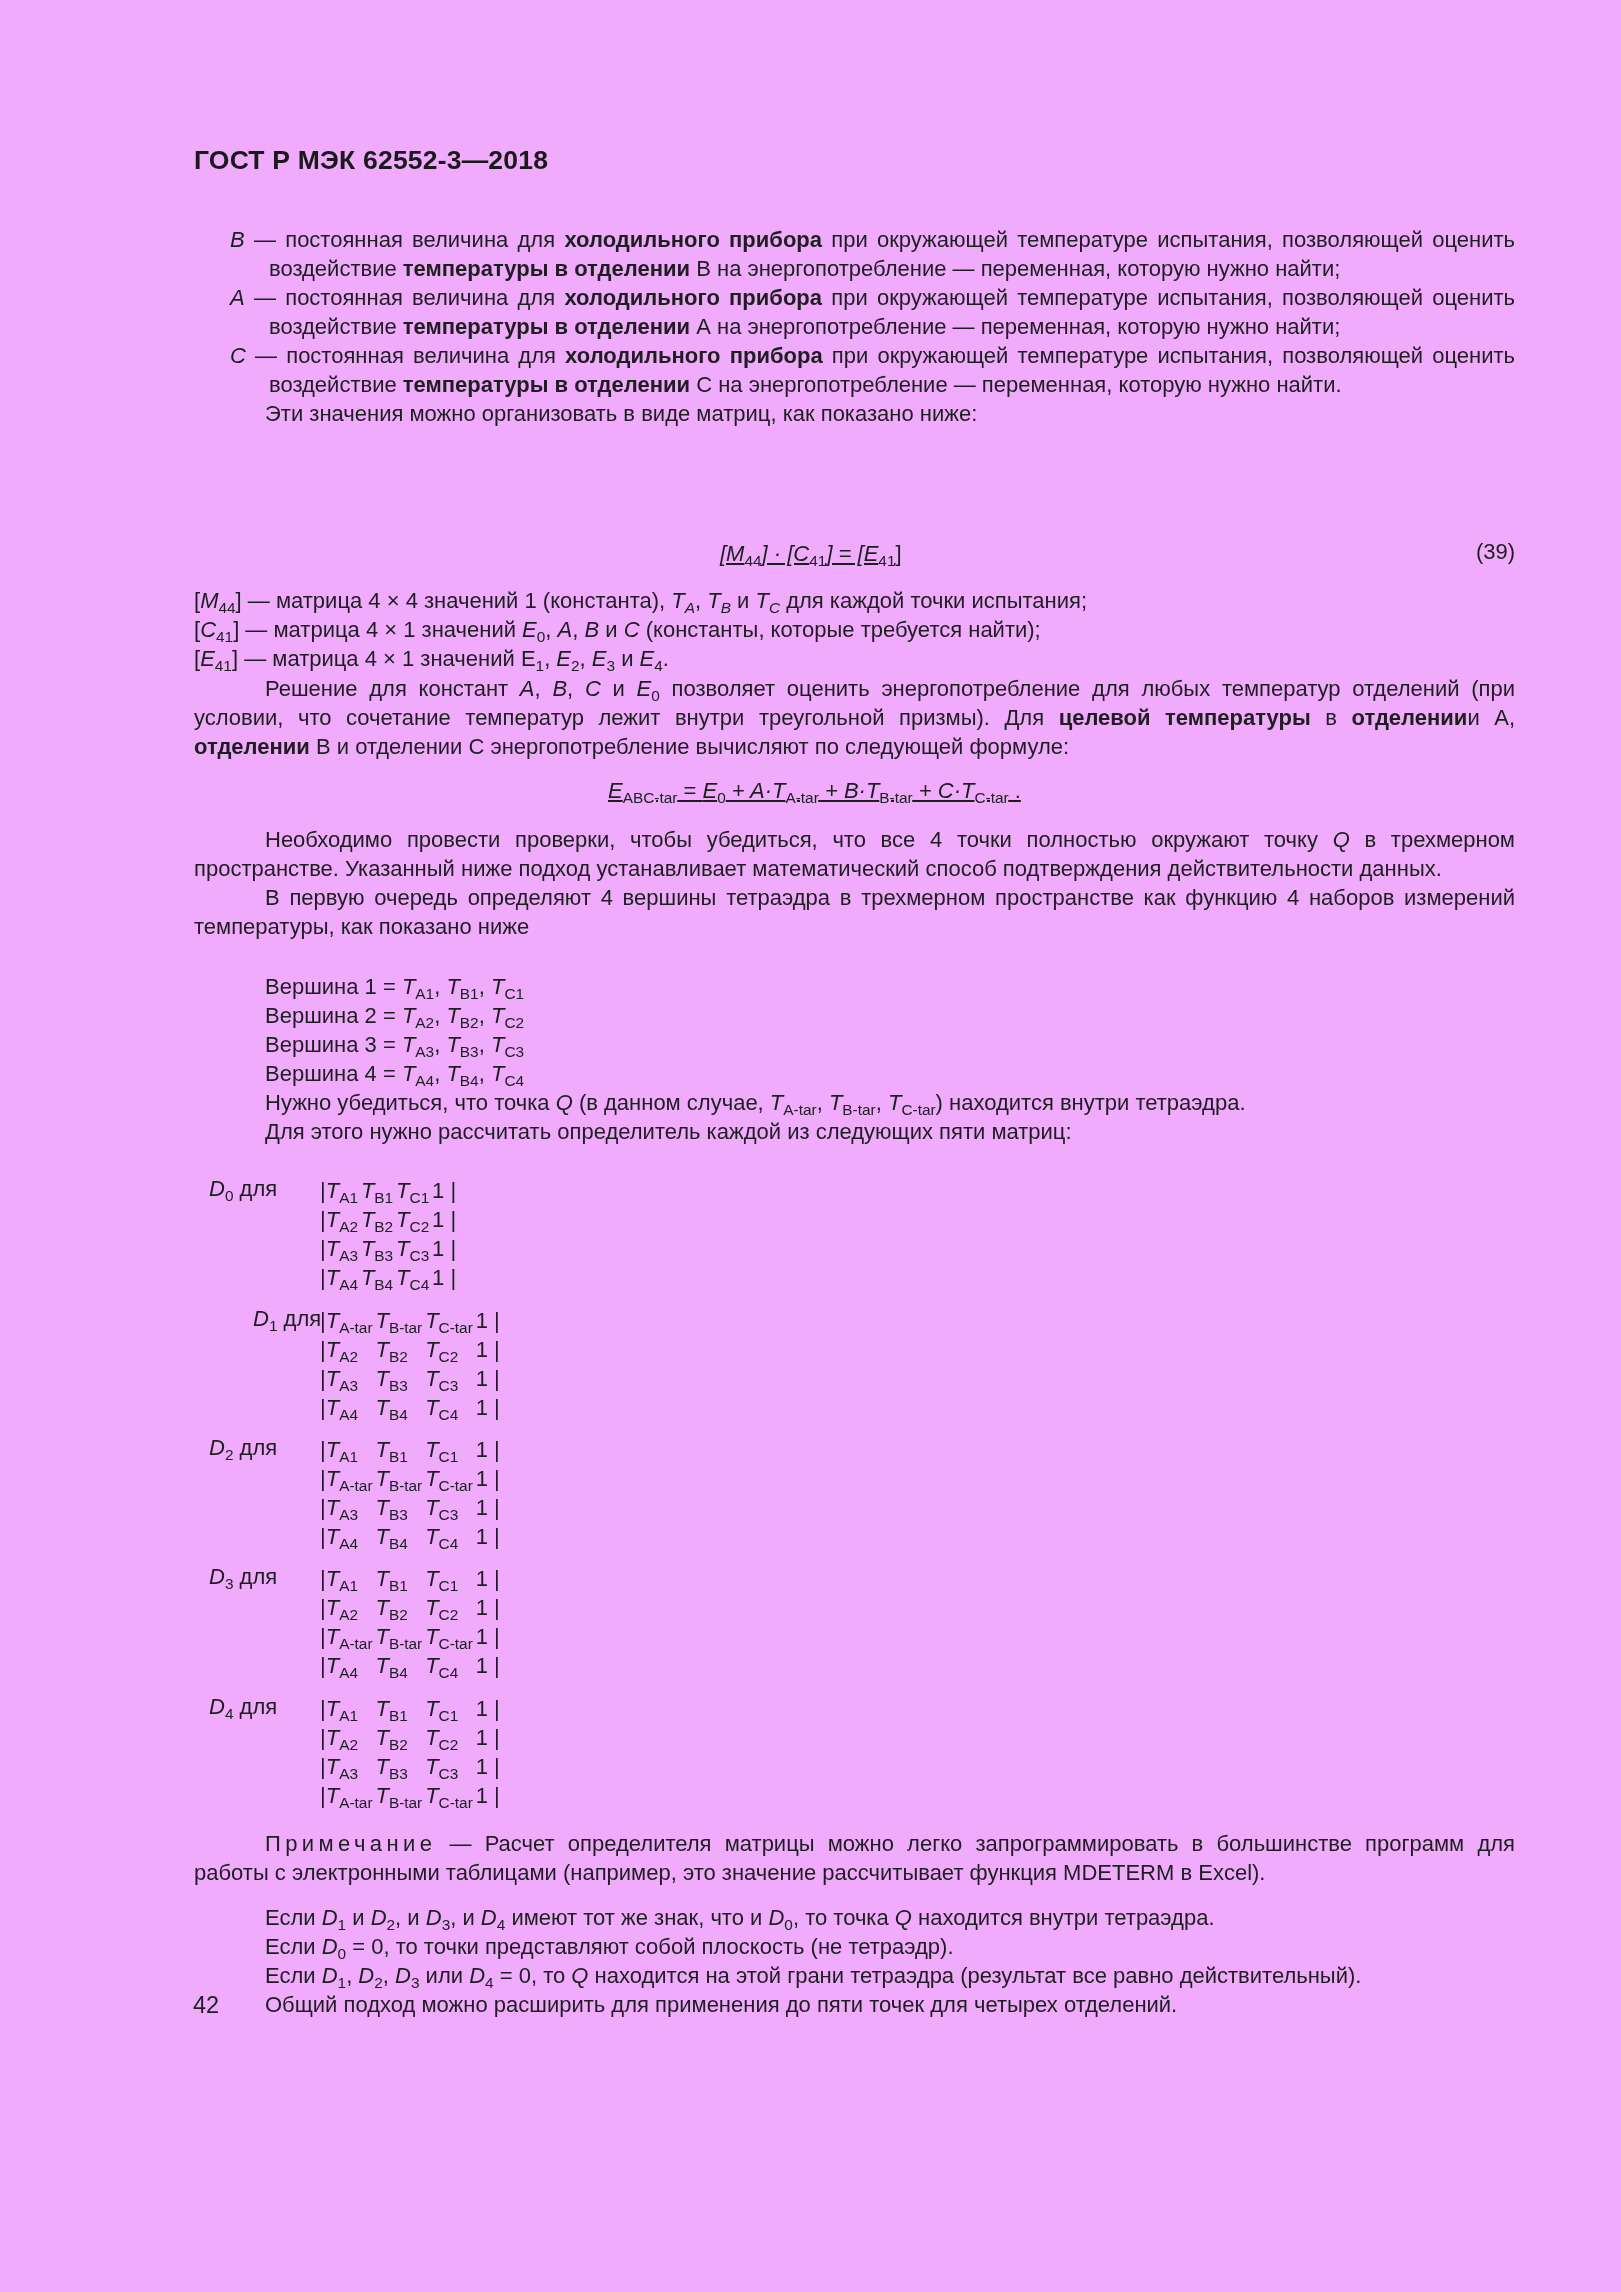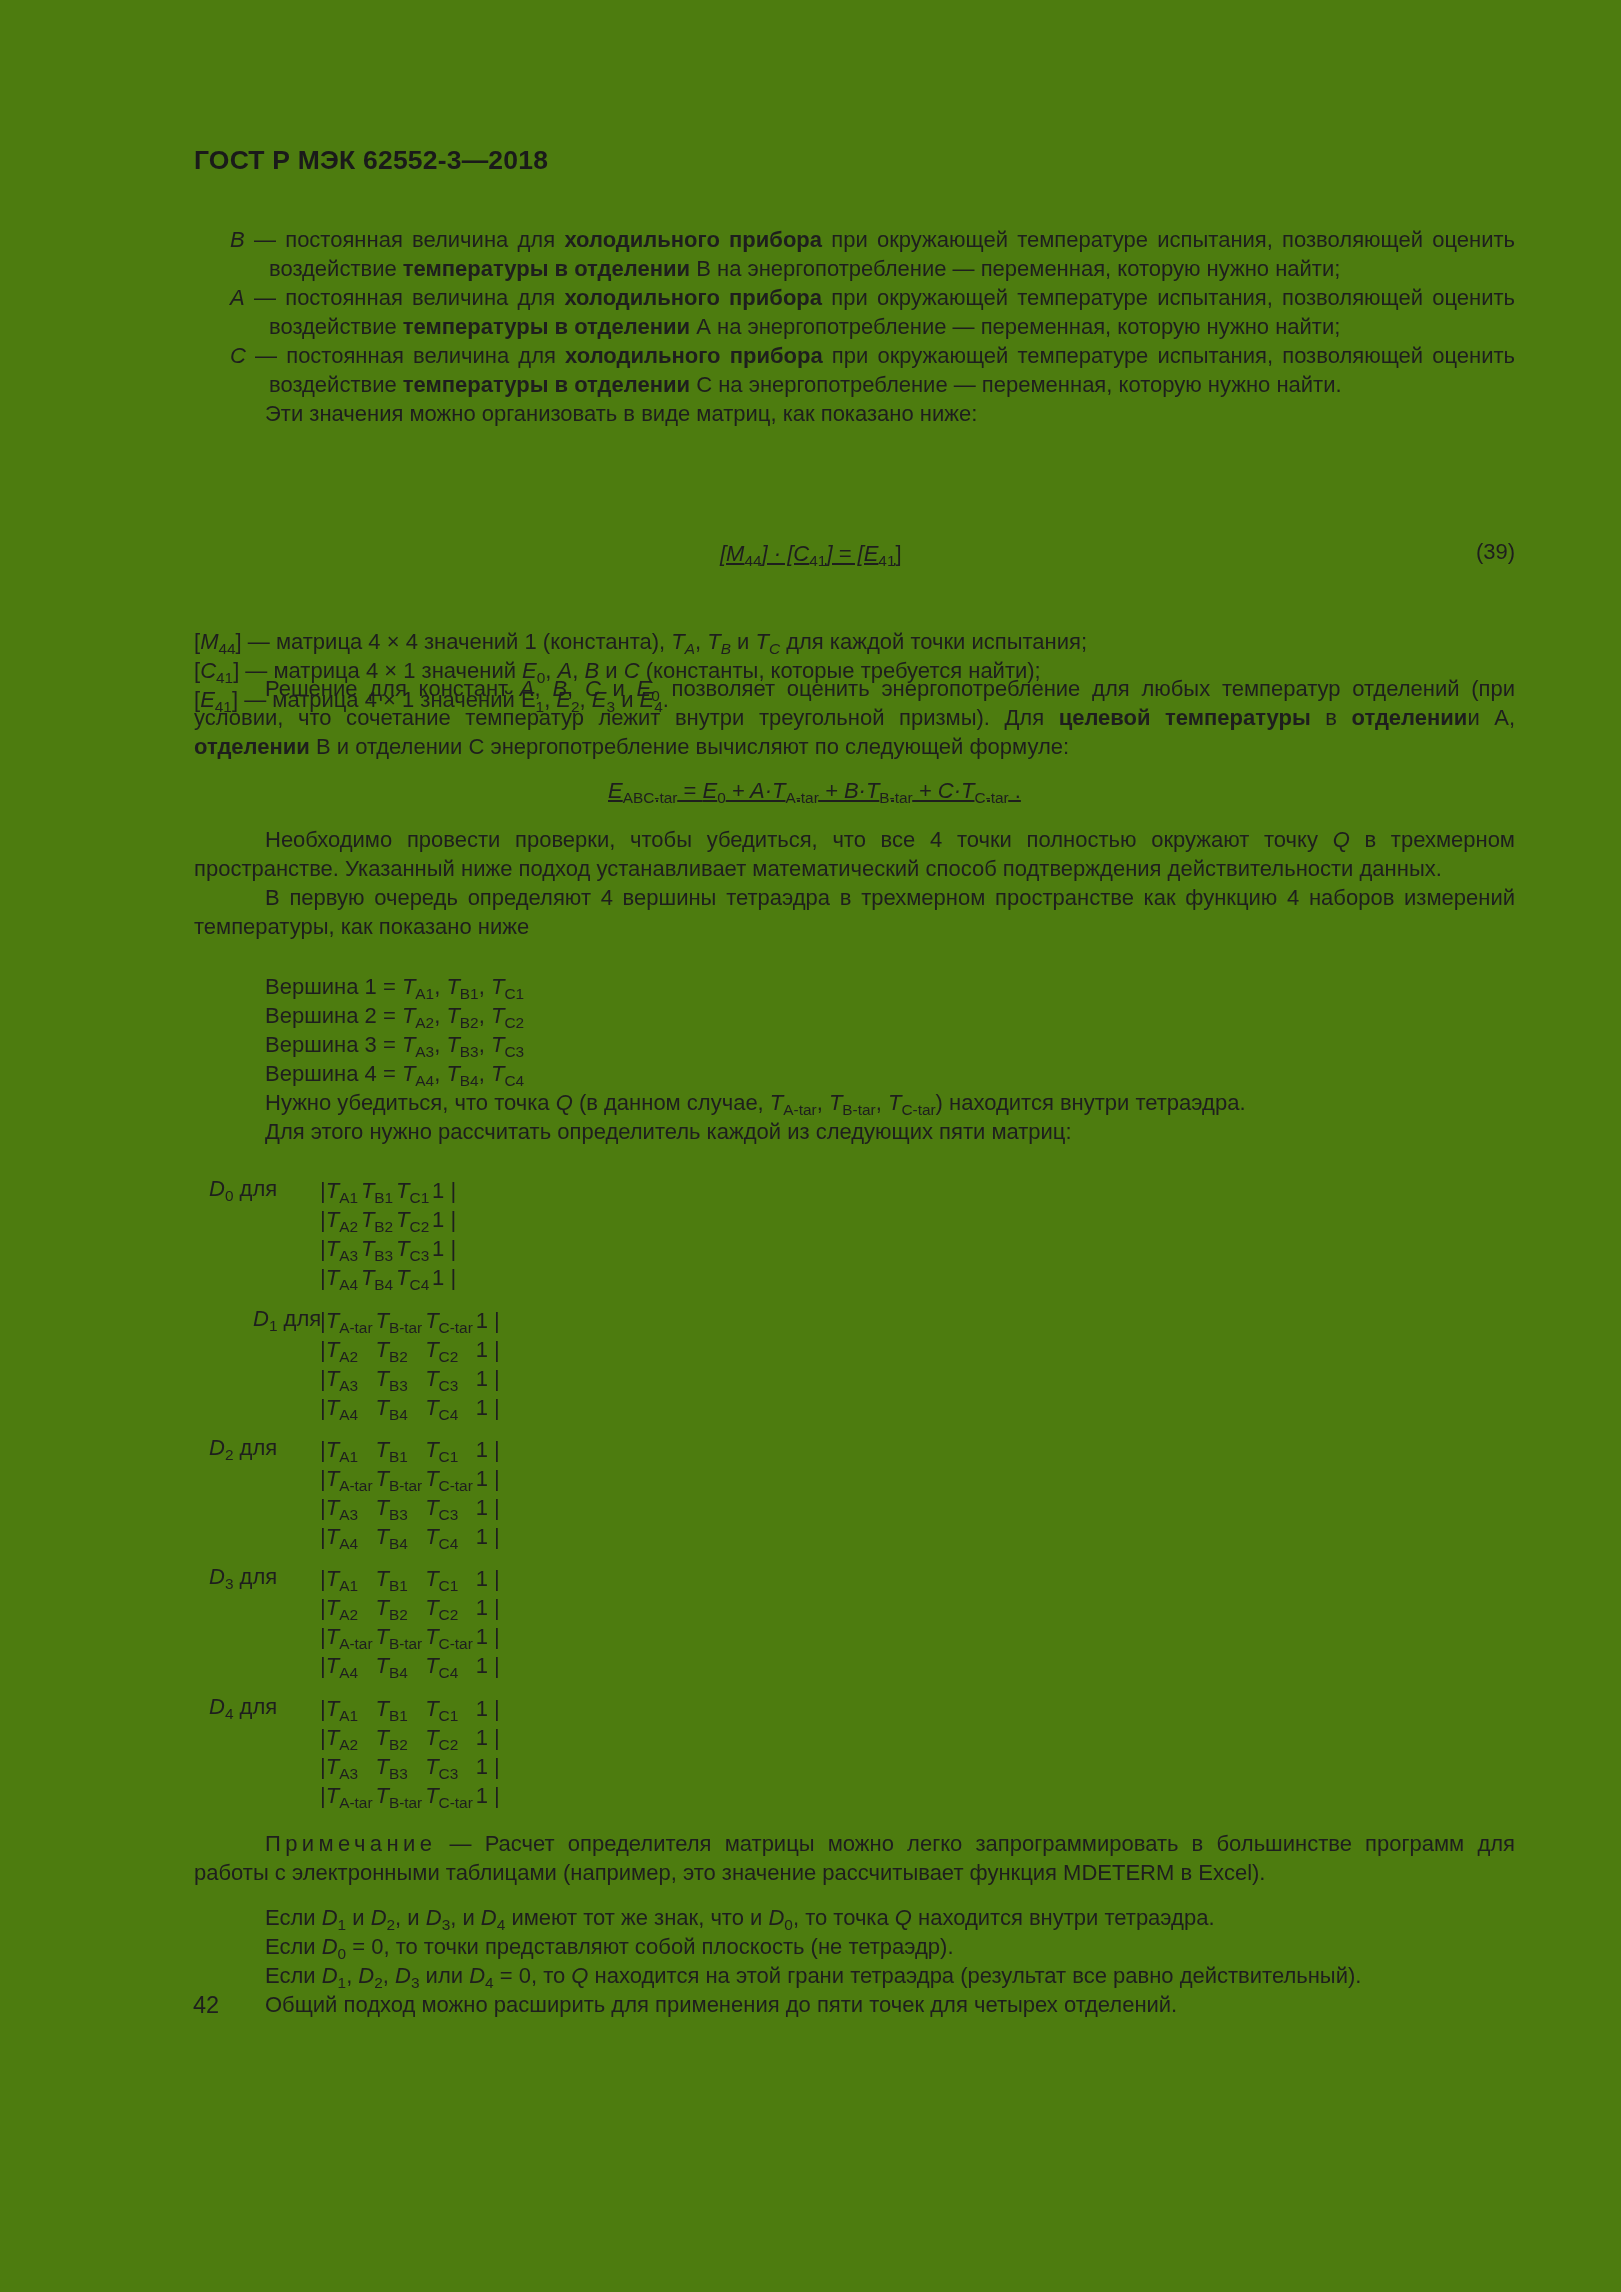--- a/index.html
+++ b/index.html
@@ -1,20 +1,20 @@
 <!DOCTYPE html>
 <html><head>
 <meta charset="utf-8">
 <style>
   html, body { margin: 0; padding: 0; background: #ffffff; }
   body {
     width: 1621px; height: 2293px; position: relative; overflow: hidden;
     font-family: "Liberation Sans", sans-serif; color: #1e1e1e;
   }
-  .page { position: absolute; left: 0; top: 0; width: 1621px; height: 2293px; background: #4d7c0f; }
+  .page { position: absolute; left: 0; top: 0; width: 1621px; height: 2293px; background: #f0abfc; }
   .hdr {
     position: absolute; left: 194px; top: 145px;
     font-weight: bold; font-size: 26.5px; letter-spacing: 0.2px; color: #1a1a1a;
   }
   .blk { position: absolute; left: 194px; width: 1321px; font-size: 22px; line-height: 29px; }
   .def { position: relative; padding-left: 75px; text-indent: -39px; text-align: justify; }
   .indent { text-indent: 71px; text-align: justify; }
   .left72 { padding-left: 71px; }
   i, .it { font-style: italic; }
   b { font-weight: bold; }
@@ -47,21 +47,21 @@
       <i>C</i><span> — </span><span>постоянная величина для </span><b>холодильного прибора</b><span> при окружающей температуре испытания, позволяющей оценить воздействие </span><b>температуры в отделении</b><span> С на энергопотребление — переменная, которую нужно найти.</span>
     </div>
     <div class="indent">Эти значения можно организовать в виде матриц, как показано ниже:</div>
   </div>
 
   <div class="eq" style="top:539px; left:720px;">
     <span class="it">[M</span><sub>44</sub><span class="it">] · [C</span><sub>41</sub><span class="it">] = [E</span><sub>41</sub><span>]</span>
   </div>
   <div class="eqno" style="top:539px;">(39)</div>
 
-  <div class="blk" style="top:586px;margin-top:41px;">
+  <div class="blk" style="top:586px;">
     <div>[<i>M</i><sub>44</sub><span>] — матрица 4 × 4 значений 1 (константа), </span><i>T</i><sub class="it">A</sub>, <i>T</i><sub class="it">B</sub> и <i>T</i><sub class="it">C</sub><span> для каждой точки испытания;</span></div>
     <div>[<i>C</i><sub>41</sub><span>] — матрица 4 × 1 значений </span><i>E</i><sub>0</sub>, <i>A</i>, <i>B</i> и <i>C</i><span> (константы, которые требуется найти);</span></div>
     <div>[<i>E</i><sub>41</sub><span>] — матрица 4 × 1 значений E</span><sub>1</sub>, <i>E</i><sub>2</sub>, <i>E</i><sub>3</sub> и <i>E</i><sub>4</sub><span>.</span></div>
   </div>
 
   <div class="blk" style="top:674px;">
     <div class="indent"><span>Решение для констант </span><i>A</i>, <i>B</i>, <i>C</i> и <i>E</i><sub>0</sub><span> позволяет оценить энергопотребление для любых температур отделений (при условии, что сочетание температур лежит внутри треугольной призмы). Для </span><b>целевой температуры</b><span> в </span><b>отделении</b><span>и А, </span><b>отделении</b><span> В и отделении С энергопотребление вычисляют по следующей формуле:</span></div>
   </div>
 
   <div class="eq" style="top:776px; left:608px;">

